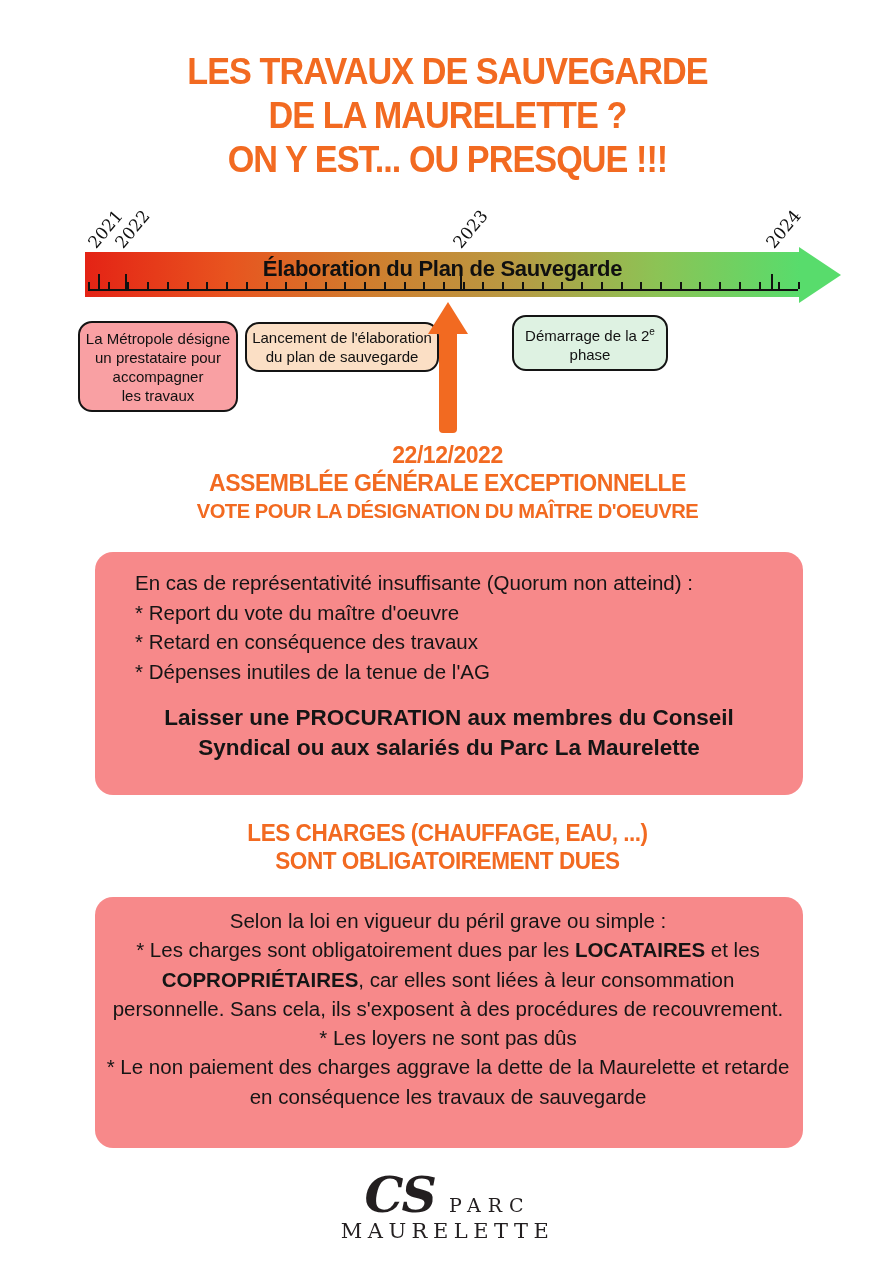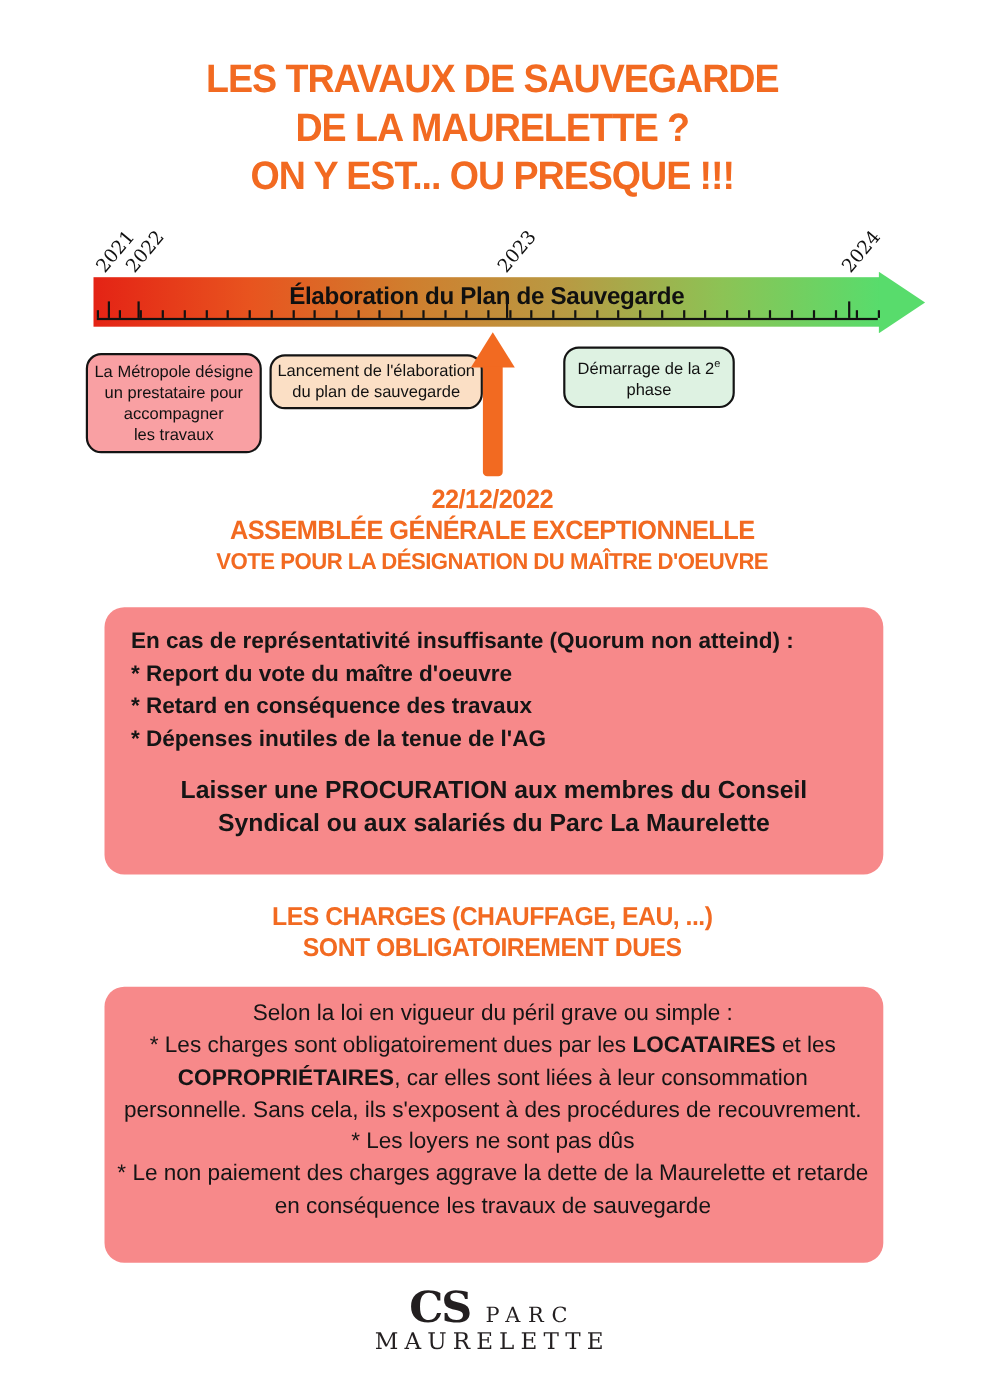--- a/index.html
+++ b/index.html
@@ -47,31 +47,31 @@
   .agm{position:absolute;top:441px;left:0;right:0;text-align:center;color:#f26a21;
        font-weight:bold;transform:scaleX(.96);}
   .agm-date,.agm-l2{font-size:24px;line-height:28px;letter-spacing:-.5px;}
   .agm-l3{font-size:21px;line-height:27px;letter-spacing:-.5px;}
   .charges-h{position:absolute;top:819px;left:0;right:0;text-align:center;color:#f26a21;
              font-weight:bold;font-size:23.5px;line-height:28px;letter-spacing:-.5px;transform:scaleX(.96);}
 
   
   .pinkbox{position:absolute;left:95px;width:708px;background:#f7898a;border-radius:18px;color:#151515;}
   .pink1{top:552px;height:243px;}
-  .p1-body{padding:16px 18px 0 24px;font-size:20.5px;line-height:29.5px;font-weight:bold;}
+  .p1-body{padding:16px 18px 0 40px;font-size:20.5px;line-height:29.5px;}
   .p1-absence{text-align:center;font-weight:bold;font-size:22.5px;line-height:29.5px;margin-top:17px;}
   .pink2{top:897px;height:251px;}
   .p2-body{padding:9px 12px 0 10px;font-size:20.5px;line-height:29.3px;text-align:center;}
   .p2-body b{font-weight:bold;}
 
   
   .logo{position:absolute;top:1166px;left:0;right:0;text-align:center;
         color:#231f20;font-family:"DejaVu Serif",serif;}
   .logo-row{display:flex;justify-content:center;align-items:baseline;gap:14px;}
-  .logo-cs{font-size:39px;font-weight:bold;letter-spacing:-2px;text-align:center;}
+  .logo-cs{font-size:49px;font-style:italic;font-weight:bold;letter-spacing:-2px;text-align:center;}
   .logo-parc{font-size:19px;letter-spacing:7px;}
   .logo-name{font-size:21px;letter-spacing:5.5px;margin-top:-5px;}
 </style>
 </head>
 <body>
 
 <div class="page">
 
   <div class="title" style="color: rgb(242, 106, 33);">
     <div>LES TRAVAUX DE SAUVEGARDE</div>

